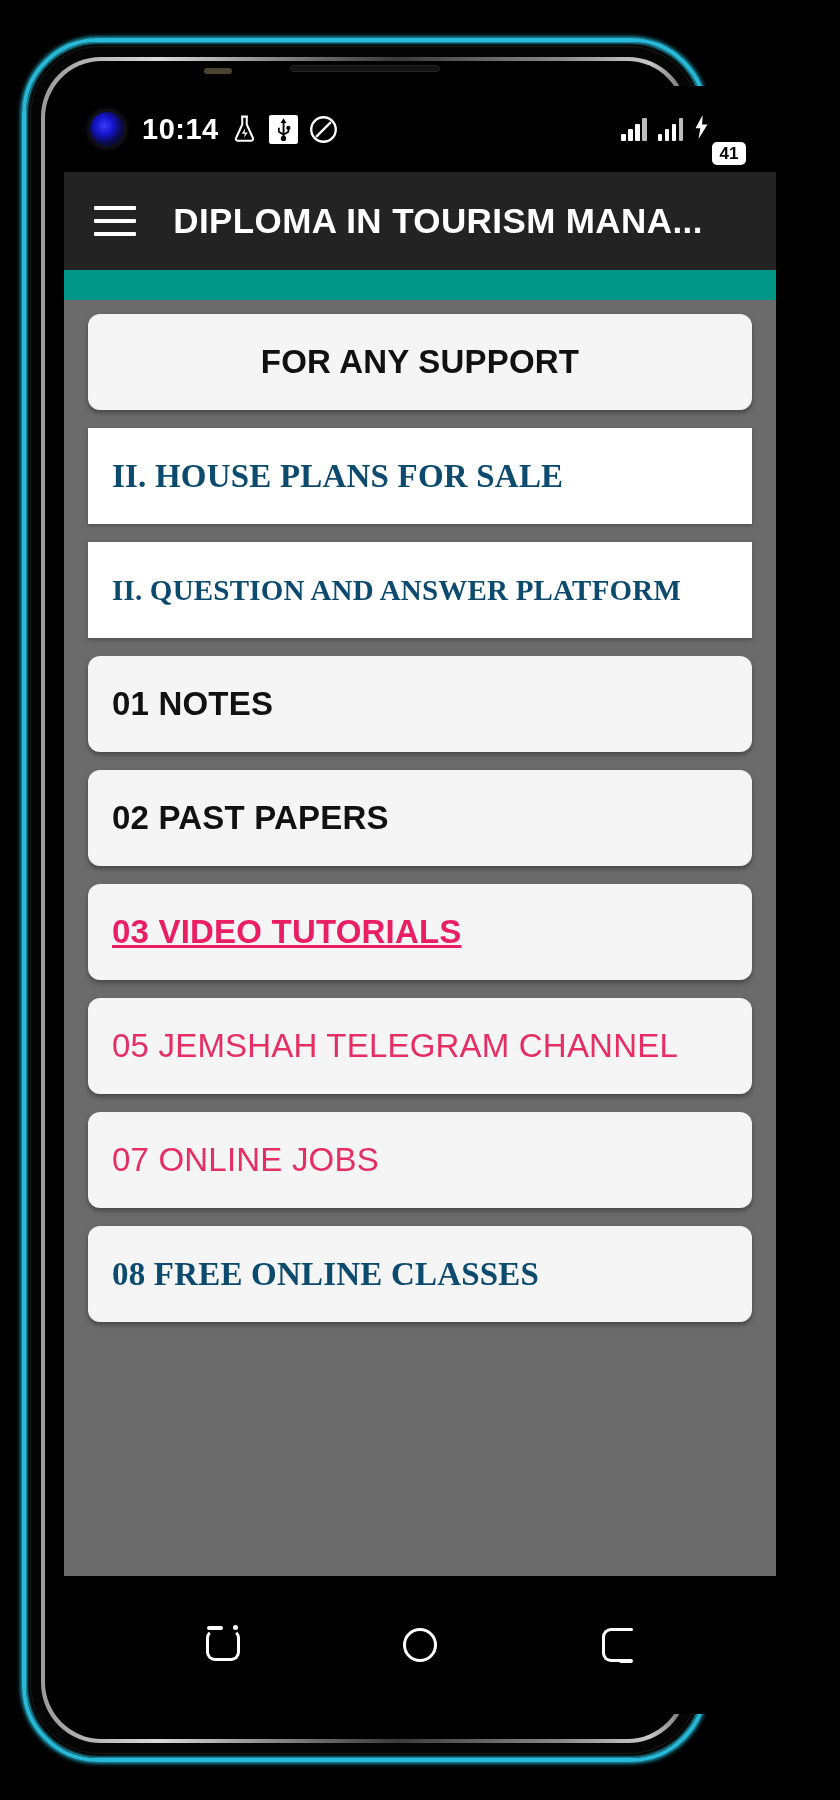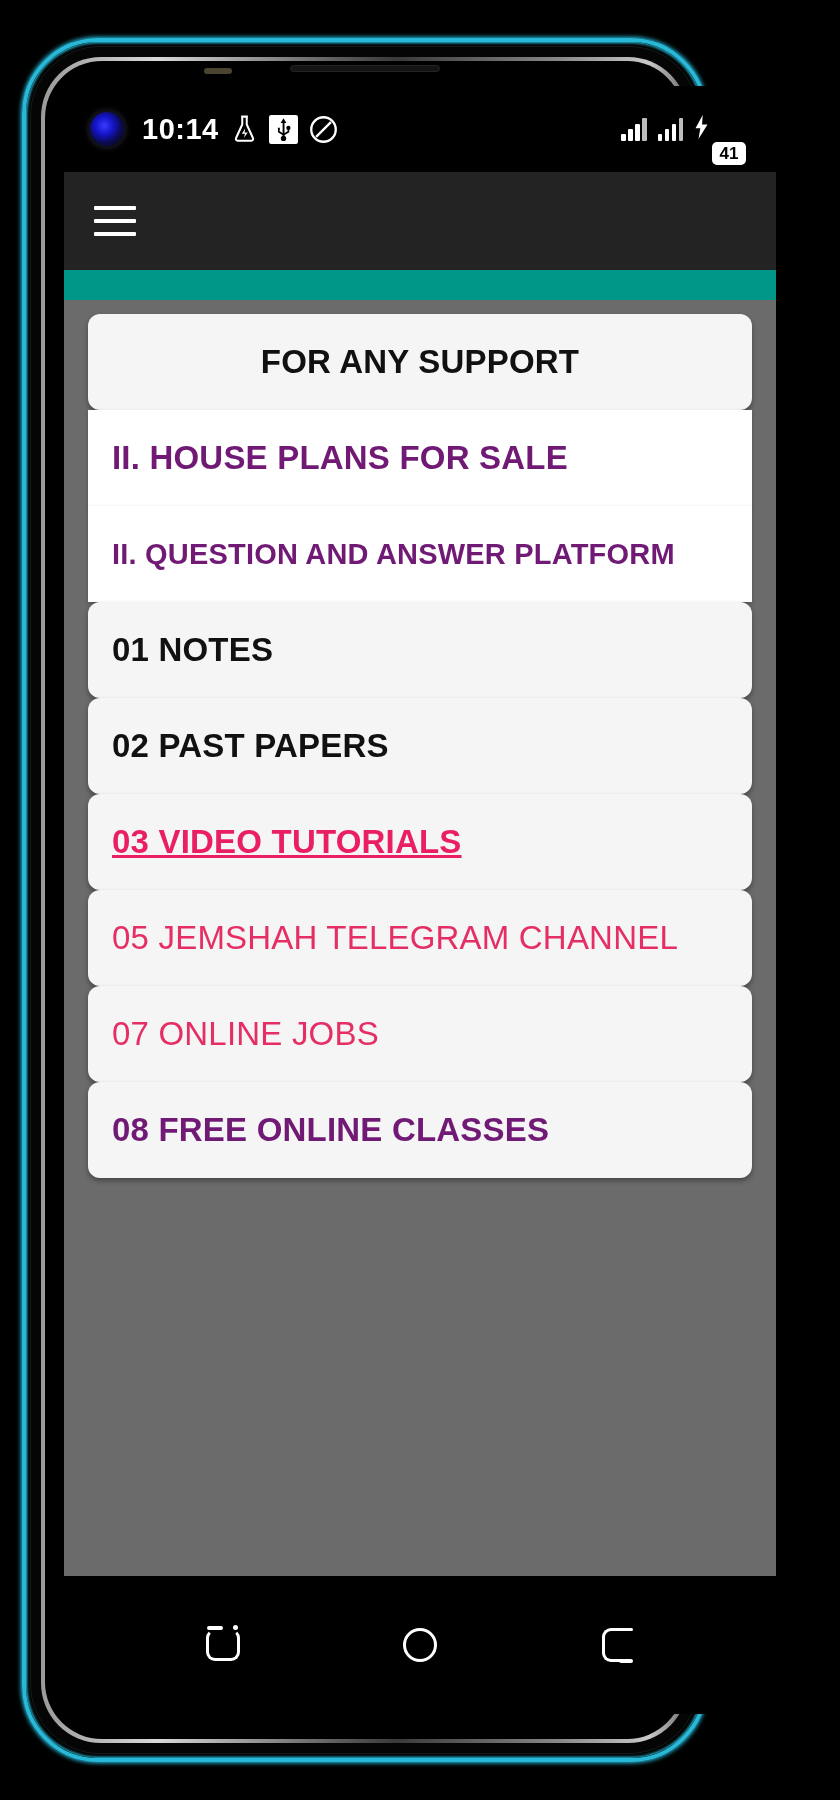--- a/index.html
+++ b/index.html
@@ -130,38 +130,39 @@
   
   #content-area{
     background:#6b6b6b;
     padding:14px 24px 0 24px;
     height:1276px;
     overflow:hidden;
   }
   .list-card{
     background:#f5f5f5;
     border-radius:12px;
+    margin-bottom:18px;
     height:96px;
     display:flex; align-items:center;
     padding:0 24px;
     box-shadow:0 3px 5px rgba(0,0,0,.34);
     cursor:pointer;
   }
   .list-card.flat{
     background:#ffffff;
     border-radius:0;
     box-shadow:0 2px 4px rgba(0,0,0,.25);
   }
   .list-card .label{
     width:100%;
     font-size:33px; font-weight:700; color:#111;
     letter-spacing:.2px; white-space:nowrap;
   }
   .list-card .label.center{ text-align:center; }
-  .list-card .label.teal{ color:#701a75; }
+  .list-card .label.teal{ color:#0c4a6e;font-family:Liberation Serif, serif; }
   .list-card .label.pink{ color:#e91e63;text-decoration:underline; }
   .list-card .label.pink-soft{ color:#e52e63; font-weight:400; }
   .list-card .label.sm{ font-size:29px; }
 
   
   #nav-bar{
     height:138px;
     background:#000;
     display:flex; align-items:center; justify-content:space-around;
     padding:0 60px;
@@ -272,20 +273,21 @@
         </span>
       </div>
     </div>
 
     <div id="app-bar">
       <div id="hamburger-btn">
         <span></span>
         <span></span>
         <span></span>
       </div>
+      <div id="app-title">DIPLOMA IN TOURISM MANA...</div>
     </div>
 
     <div id="accent-strip"></div>
 
     <div id="content-area">
 
       <div class="list-card">
         <span class="label center">FOR ANY SUPPORT</span>
       </div>
 

